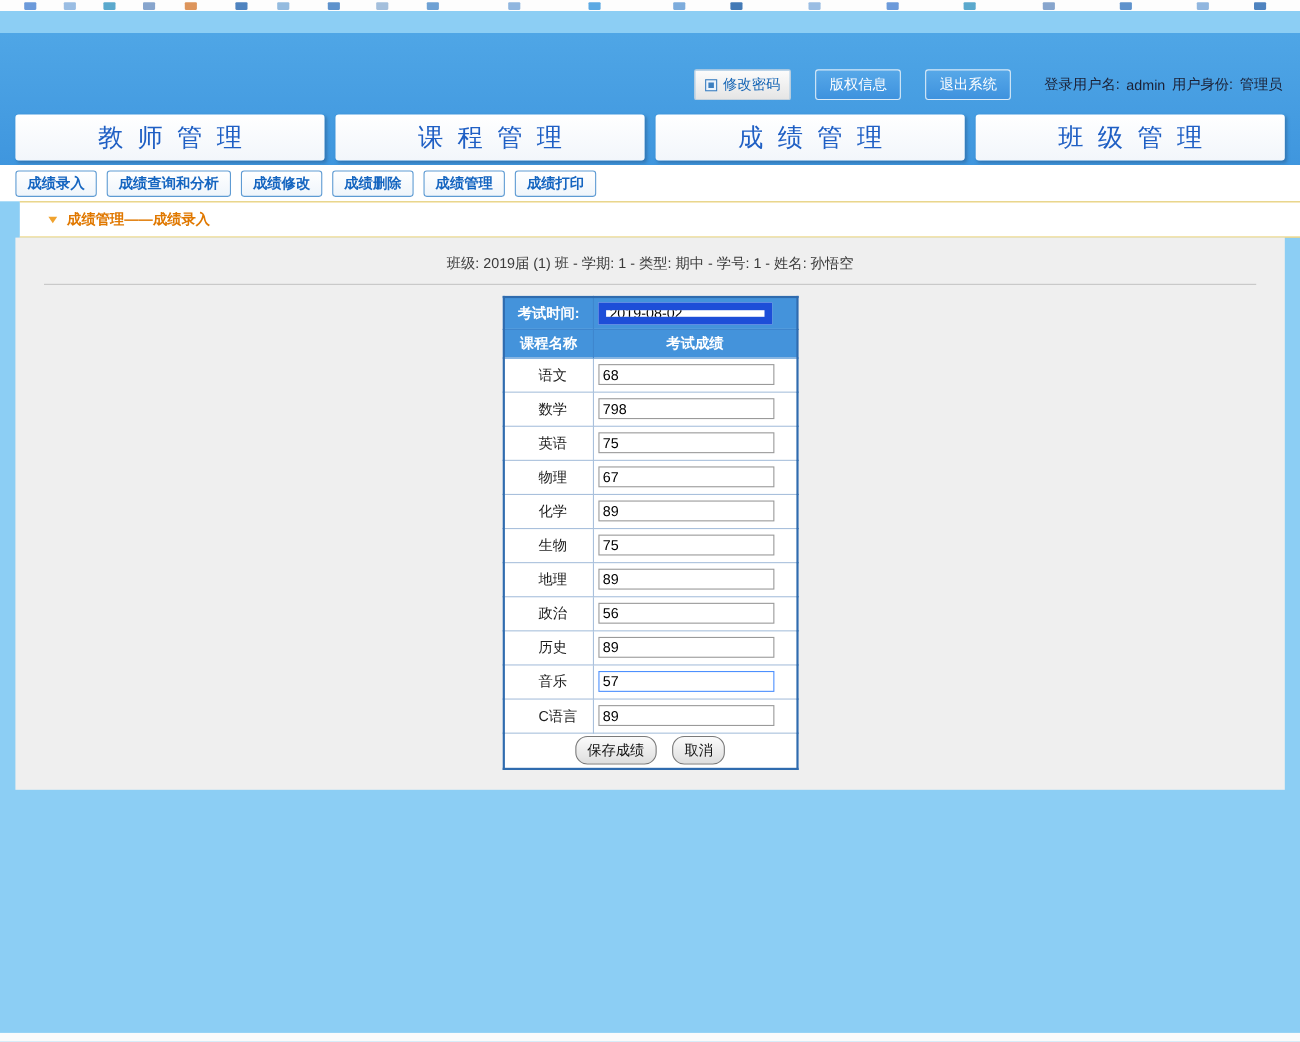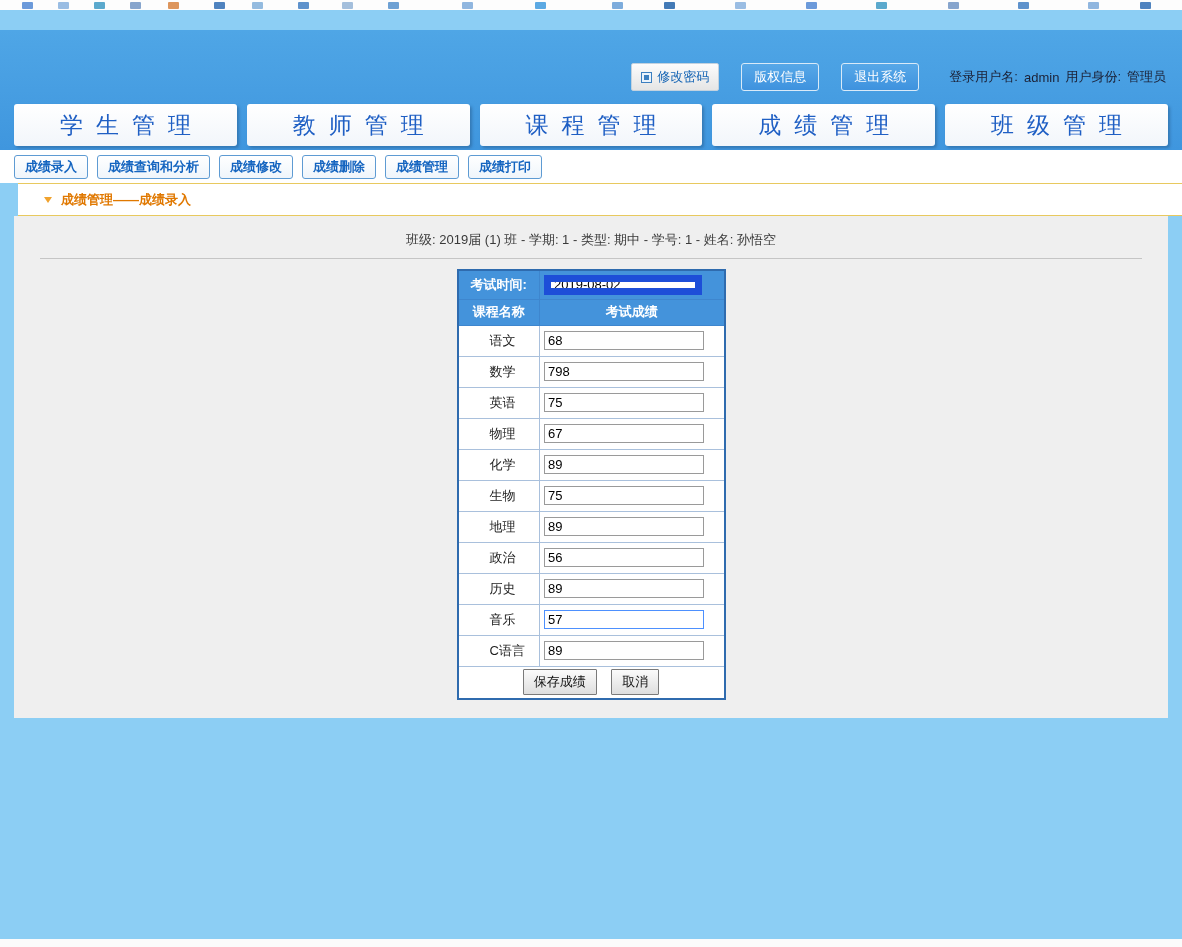--- a/index.html
+++ b/index.html
@@ -64,21 +64,21 @@
                 font-family: "Liberation Sans", "DejaVu Sans", sans-serif; }
   .head-row td { height: 26px; color: #FFFFFF; font-weight: bold; font-size: 13px; text-align: center; }
   .data-row td { height: 31px; border: 1px solid #A9C0DC; background: #FFFFFF; font-size: 13px; color: #1C1C1C; }
   .course-cell { text-align: left; padding-left: 31px; }
   .score-input { display: block; width: 160px; height: 19px; border: 1px solid #9A9A9A; background: #FFFFFF;
                  font-size: 13px; padding: 1px 3px; margin-left: 4px;
                  font-family: "Liberation Sans", "DejaVu Sans", sans-serif; }
   .score-input.focused { border: 1px solid #4D90FE; }
   .btn-row td { height: 33px; border: 1px solid #A9C0DC; background: #FFFFFF; text-align: center; }
   .form-btn { font-size: 13px; color: #111111; background: linear-gradient(#FBFBFB, #DEDEDE);
-              border: 1px solid #7A7A7A; border-radius: 1px; padding: 3px 10px; margin: 0 5px; cursor: pointer;
+              border: 1px solid #7A7A7A; border-radius: 11px; padding: 3px 10px; margin: 0 5px; cursor: pointer;
               font-family: "Liberation Sans", "DejaVu Sans", sans-serif; }
 
   .bottom-strip { position: absolute; left: 0; bottom: 0; width: 100%; height: 8px; background: #FBFBFB; }
 </style>
 </head>
 <body>
 
 <div class="page">
 
   <div class="top-strip">
@@ -117,23 +117,20 @@
       <div class="user-info">
         <span>登录用户名:</span>
         <span>admin</span>
         <span>用户身份:</span>
         <span>管理员</span>
       </div>
     </div>
 
     <nav class="main-tabs">
 
-        <div class="main-tab">
-          <span class="lbl">学生管理</span>
-        </div>
 
         <div class="main-tab">
           <span class="lbl">教师管理</span>
         </div>
 
         <div class="main-tab">
           <span class="lbl">课程管理</span>
         </div>
 
         <div class="main-tab">

